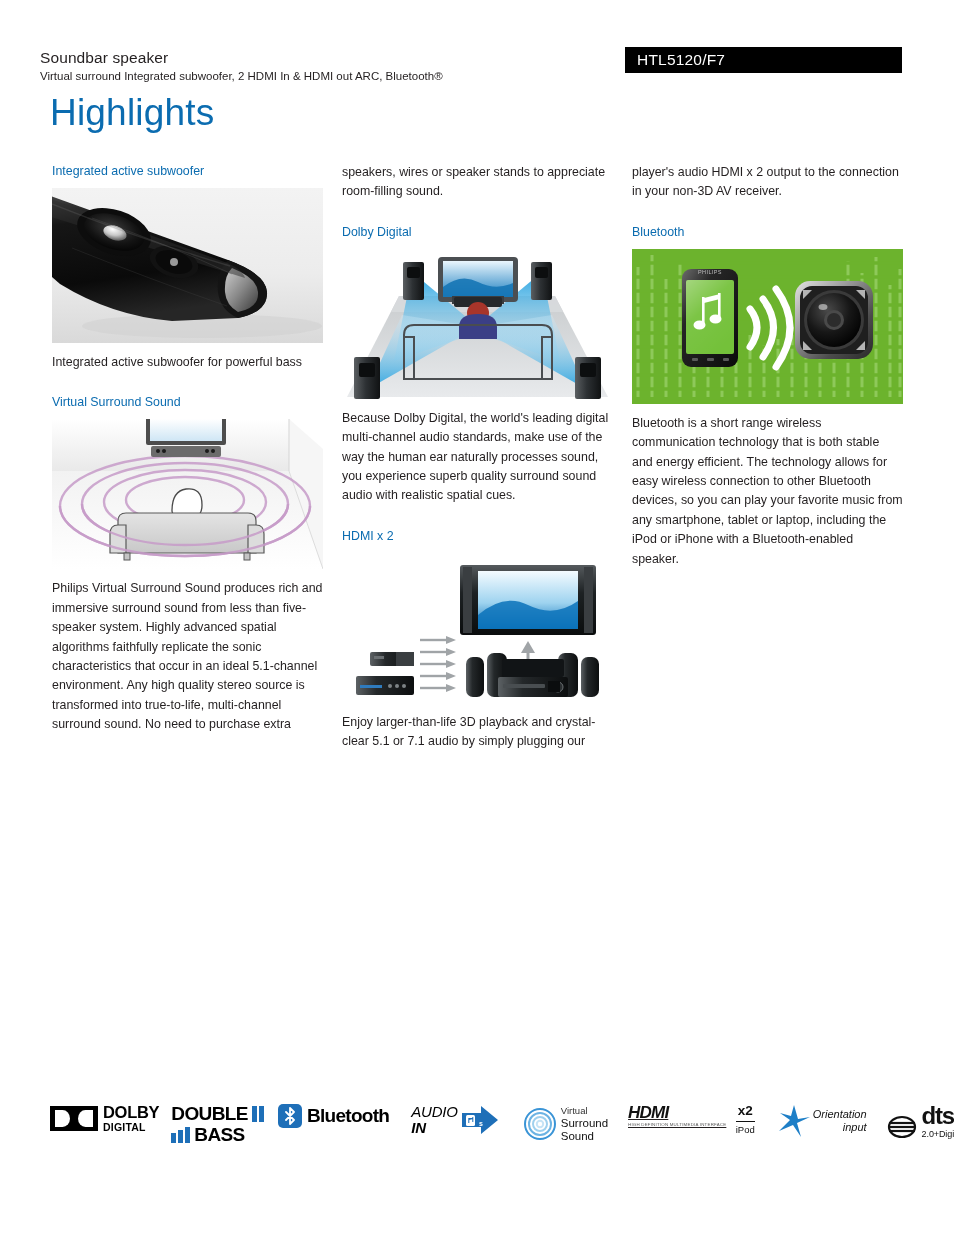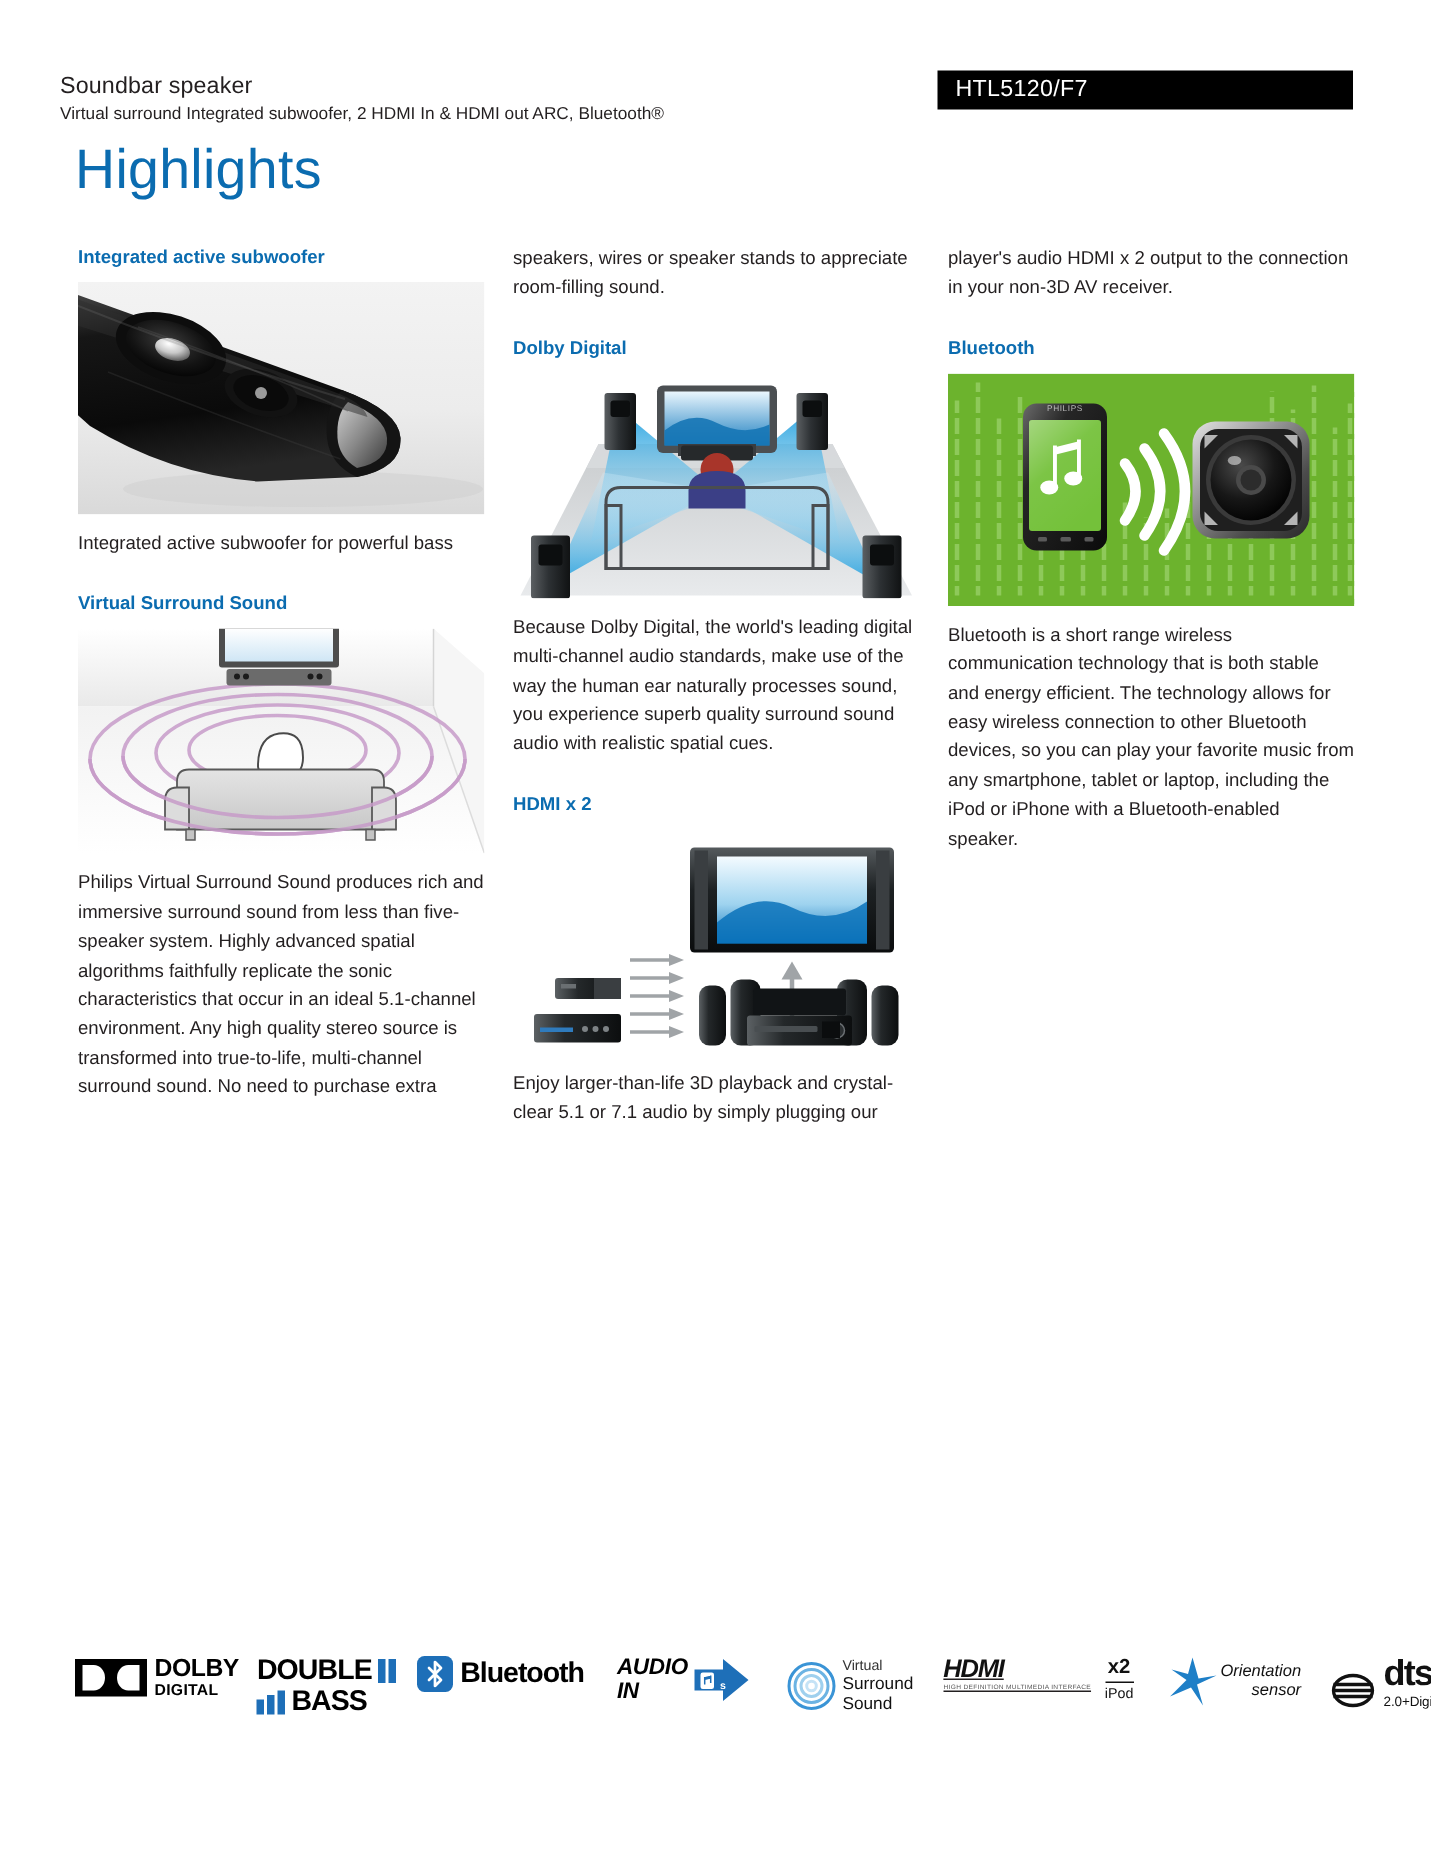--- a/index.html
+++ b/index.html
@@ -59,21 +59,21 @@
     position: absolute;
     left: 52px; top: 163px;
     width: 852px;
     display: flex;
     gap: 19px;
   }
   .col { width: 271px; }
 
   .sec-head {
     font-size: 12.4px;
-    font-weight: bold;
+    font-weight: normal;
     color: #0b6cb0;
     line-height: 16px;
     margin-bottom: 9px;
   }
 
   .body-text {
     font-size: 12.4px;
     line-height: 19.4px;
     color: #231f20;
   }
@@ -138,21 +138,21 @@
   .bt-badge {
     width: 24px; height: 24px; border-radius: 5px; background: #1e6fb8;
     position: relative;
   }
   .bt-badge svg { position: absolute; left: 6px; top: 3px; }
   .bt-word { font-size: 19px; font-weight: bold; color: #000; letter-spacing: -0.7px; }
 
   
   .logo-audioin { display: flex; align-items: center; gap: 3px; margin-right: 24px; }
   .ai-words { line-height: 1; font-style: italic; }
-  .ai-1 { font-size: 15px; font-weight: bold; letter-spacing: -0.2px; color: #000; }
+  .ai-1 { font-size: 15px; font-weight: normal; letter-spacing: -0.2px; color: #000; }
   .ai-2 { font-size: 15px; font-weight: bold; letter-spacing: -0.2px; color: #000; margin-top: 1px; }
   .ai-arrow { width: 38px; height: 30px; position: relative; }
 
   
   .logo-vss { display: flex; align-items: center; gap: 4px; margin-right: 20px; }
   .vss-rings { width: 34px; height: 34px; position: relative; }
   .vss-words { line-height: 13px; }
   .vss-1 { font-size: 9.5px; color: #333; }
   .vss-2 { font-size: 11.5px; color: #111; }
   .vss-3 { font-size: 11.5px; color: #111; }
@@ -662,21 +662,21 @@
     </div>
 
     <div class="logo logo-orient">
       <div class="orient-star">
         <svg width="34" height="34" viewBox="0 0 34 34">
           <path d="M17 1 L21 15 L33 13 L20 19 L24 33 L16 21 L2 27 L13 16 L3 9 L14 12 Z" fill="#1e7fc7"></path>
         </svg>
       </div>
       <div class="orient-words">
         <div class="or-1">Orientation</div>
-        <div class="or-2">sensor</div>
+        <div class="or-2">input</div>
       </div>
     </div>
 
     <div class="logo logo-dts">
       <div class="dts-mark">
         <svg width="30" height="24" viewBox="0 0 30 24">
           <g fill="none" stroke="#111" stroke-width="2.2">
             <ellipse cx="15" cy="12" rx="13" ry="10"></ellipse>
             <path d="M2 8 h26"></path>
               <path d="M2 12 h26"></path>

